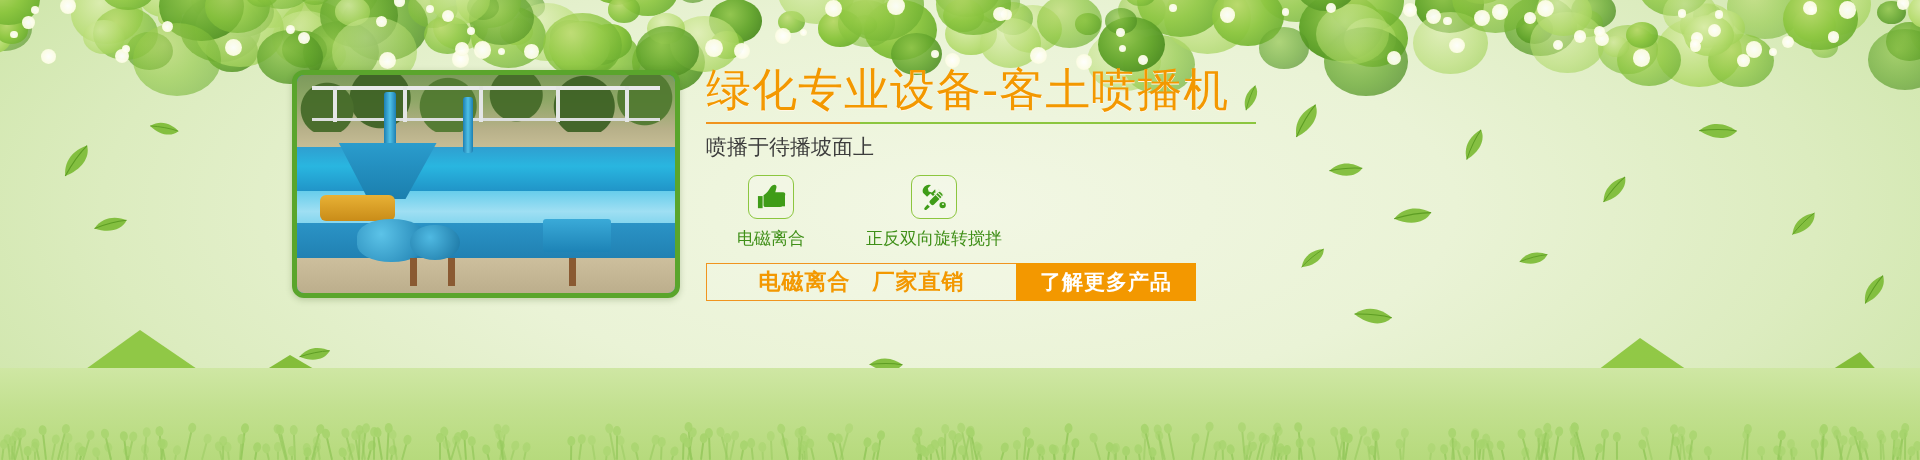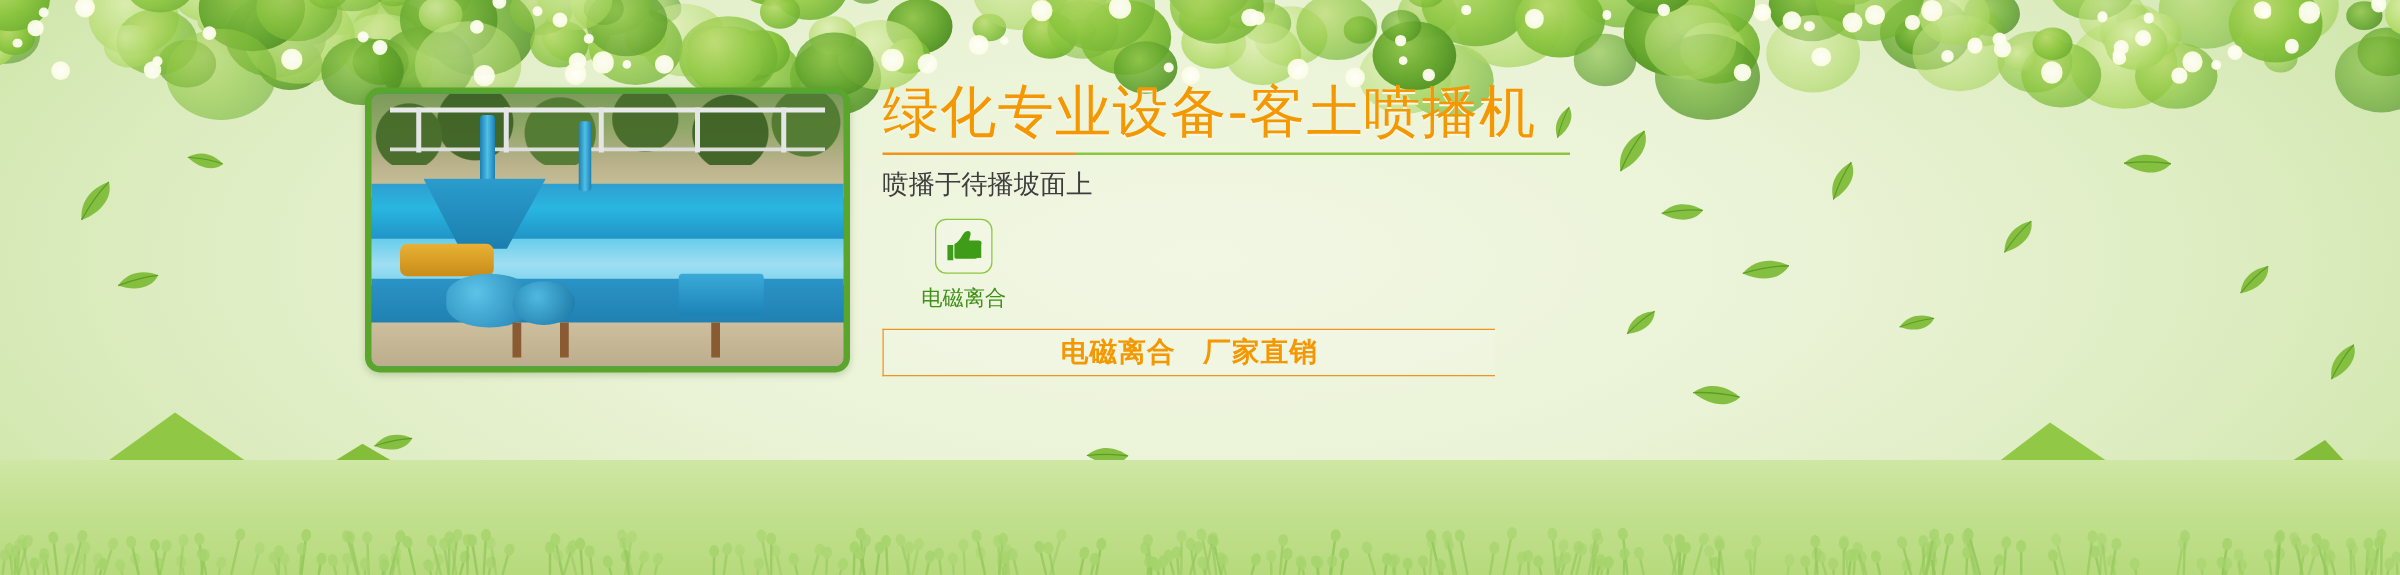--- a/index.html
+++ b/index.html
@@ -774,25 +774,43 @@
         <div class="feat-box">
           <svg width="30" height="28" viewBox="0 0 32 30">
             <path d="M2 14 h5 v13 H2z" fill="#3f9c18"></path>
             <path d="M8 13 c2-1 4-3 6-6 c1.6-2.4 3-5 5.6-5 c2 0 2.6 1.6 2.2 3.2 L20.6 10 H29 c1.6 0 2.6 1.3 2.2 2.8 l-2.6 10.6 c-.35 1.5-1.5 2.4-3 2.4 H10 c-1.1 0-2-.8-2-1.9z" fill="#3f9c18"></path>
             <rect x="23" y="14" width="8" height="11" fill="#3f9c18"></rect>
           </svg>
         </div>
         <div class="feat-label">电磁离合</div>
       </div>
 
+      <div class="feature" style="width:196px">
+        <div class="feat-box">
+          <svg width="30" height="30" viewBox="0 0 32 32">
+            <path d="M13.2 12.2 L9.6 15.8 L5.2 11.4 a6.6 6.6 0 0 1 8.6-8.1 l-3.4 3.4 l.9 3.5 l3.5 .9 l3.4-3.4 a6.6 6.6 0 0 1-2.3 7.3" fill="#3f9c18" transform="translate(-1,0)"></path>
+            <path d="M6 27.5 l3-3.6 l2.6 2.6 l-3.6 3 a1.4 1.4 0 0 1-2-2z" fill="#3f9c18"></path>
+            <rect x="9.5" y="14.5" width="16.5" height="6" rx="2.2" fill="#3f9c18" transform="rotate(-45 18 17)"></rect>
+            <circle cx="25.2" cy="24.6" r="3.4" fill="#3f9c18"></circle>
+            <circle cx="25.6" cy="23.6" r="1.05" fill="#e9f2d7"></circle>
+            <g stroke="#e9f2d7" stroke-width="1.1">
+              <line x1="16" y1="11.5" x2="22.5" y2="18"></line>
+              <line x1="18.2" y1="9.4" x2="24.6" y2="15.8"></line>
+              <line x1="20.3" y1="7.4" x2="26.6" y2="13.8"></line>
+            </g>
+          </svg>
+        </div>
+        <div class="feat-label">正反双向旋转搅拌</div>
+      </div>
 
 
     </div>
 
     <div id="cta-row">
       <div id="cta-bar">
         <span>电磁离合</span>
         <span>厂家直销</span>
       </div>
+      <div id="cta-btn">了解更多产品</div>
     </div>
 
   </div>
 </div>
 
 </body></html>

